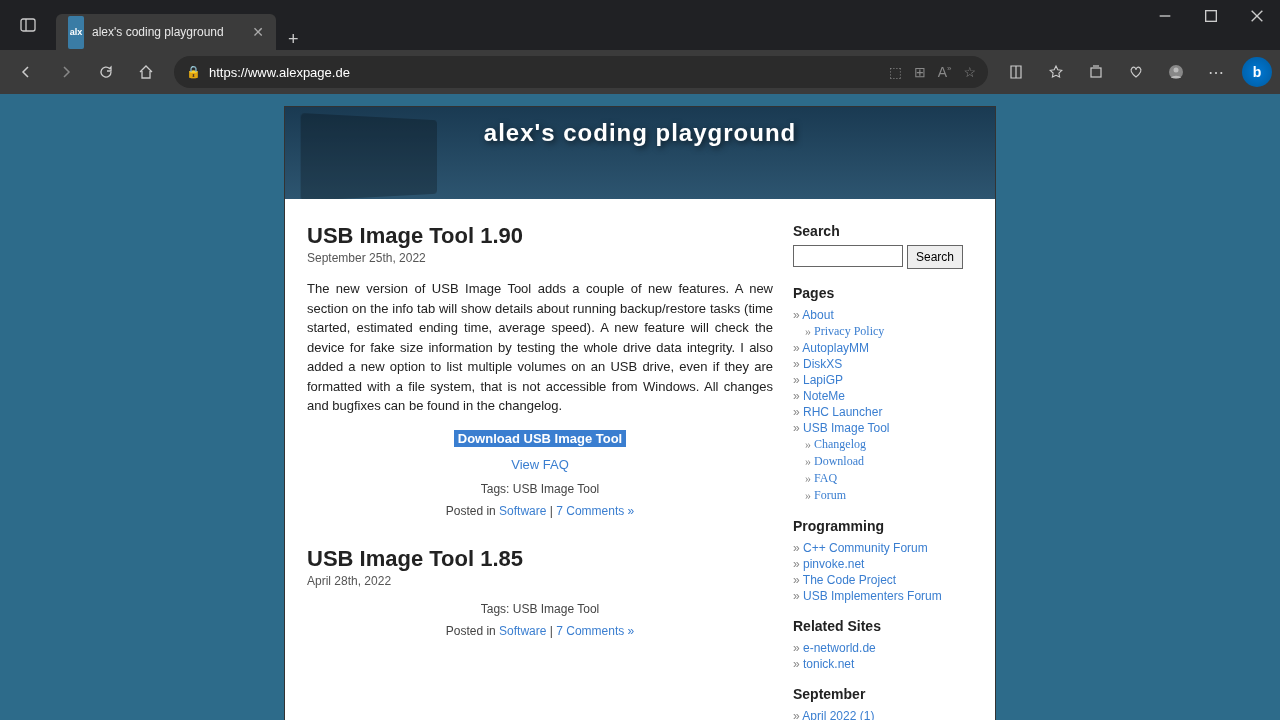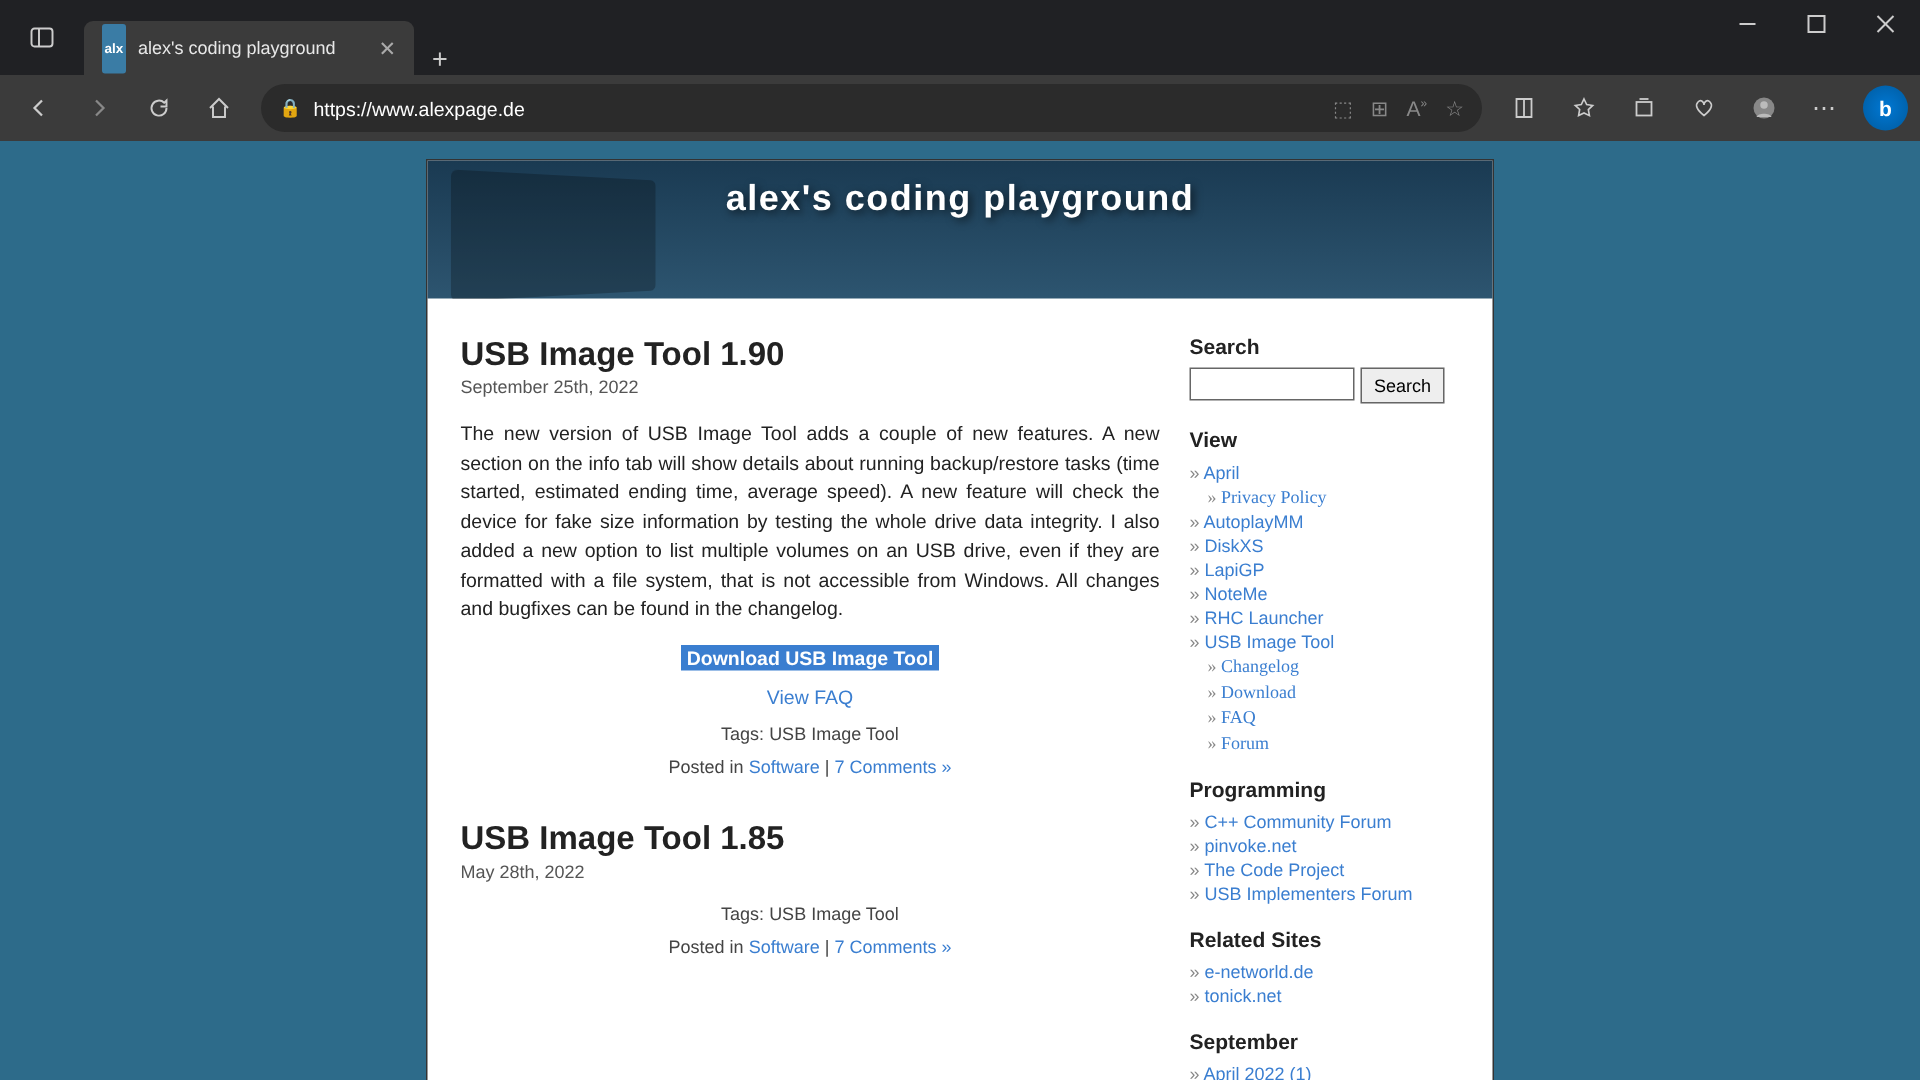--- a/index.html
+++ b/index.html
@@ -181,39 +181,39 @@
           <div class="meta-line">Tags: USB Image Tool</div>
           <div class="meta-line">
             <span>Posted in </span><span class="link">Software</span><span> | </span><span class="link">7 Comments »</span>
           </div>
         </div>
 
         <div class="post-sep"></div>
 
         <div>
           <div class="post-title">USB Image Tool 1.85</div>
-          <div class="post-date">May 28th, 2022</div>
+          <div class="post-date">April 28th, 2022</div>
           <div class="meta-line">Tags: USB Image Tool</div>
           <div class="meta-line">
             <span>Posted in </span><span class="link">Software</span><span> | </span><span class="link">7 Comments »</span>
           </div>
         </div>
 
       </div>
 
       <div class="sidebar-col">
         <div class="sb-heading">Search</div>
         <div class="search-row">
           <input type="text" style="">
           <button>Search</button>
         </div>
 
-        <div class="sb-heading">View</div>
+        <div class="sb-heading">Pages</div>
         <ul class="sb-list" id="pages-list">
-            <li>April</li>
+            <li>About</li>
             <li class="indent">Privacy Policy</li>
             <li>AutoplayMM</li>
             <li>DiskXS</li>
             <li>LapiGP</li>
             <li>NoteMe</li>
             <li>RHC Launcher</li>
             <li>USB Image Tool</li>
             <li class="indent">Changelog</li>
             <li class="indent">Download</li>
             <li class="indent">FAQ</li>

